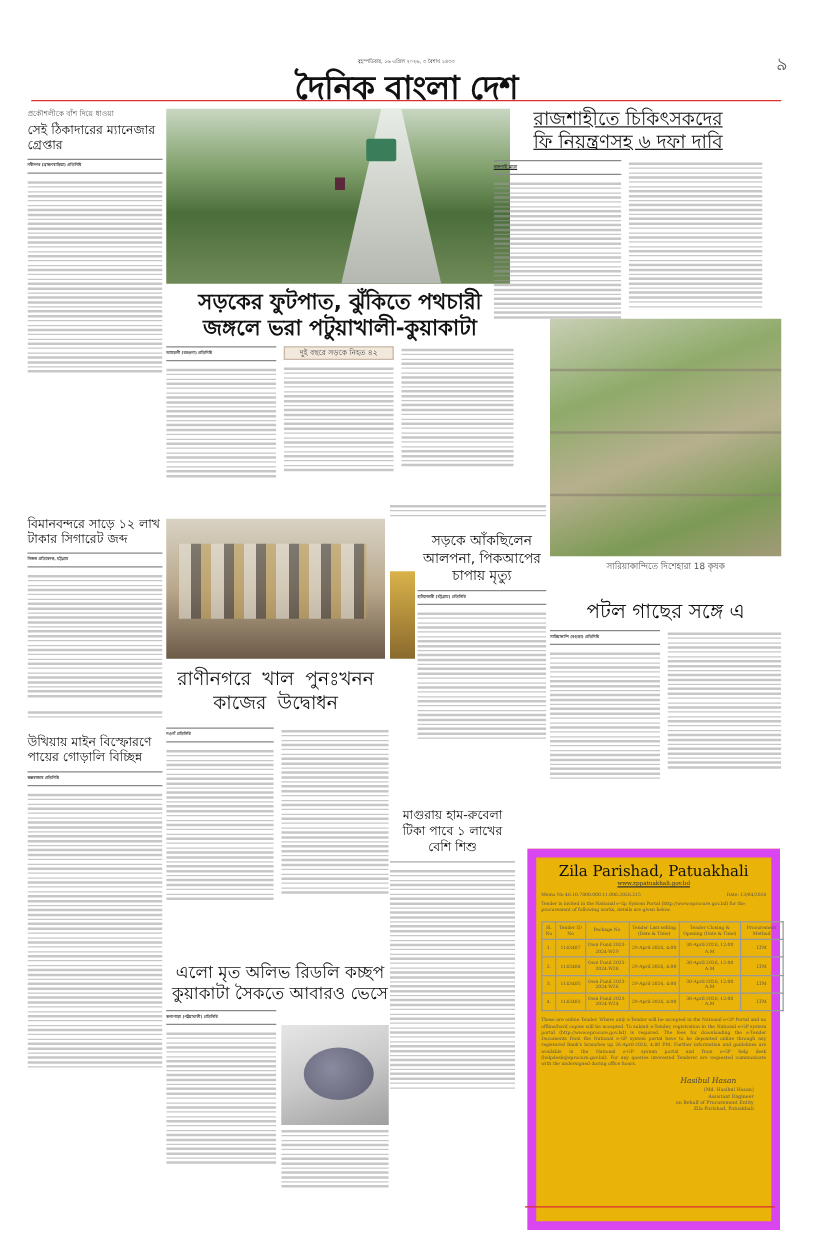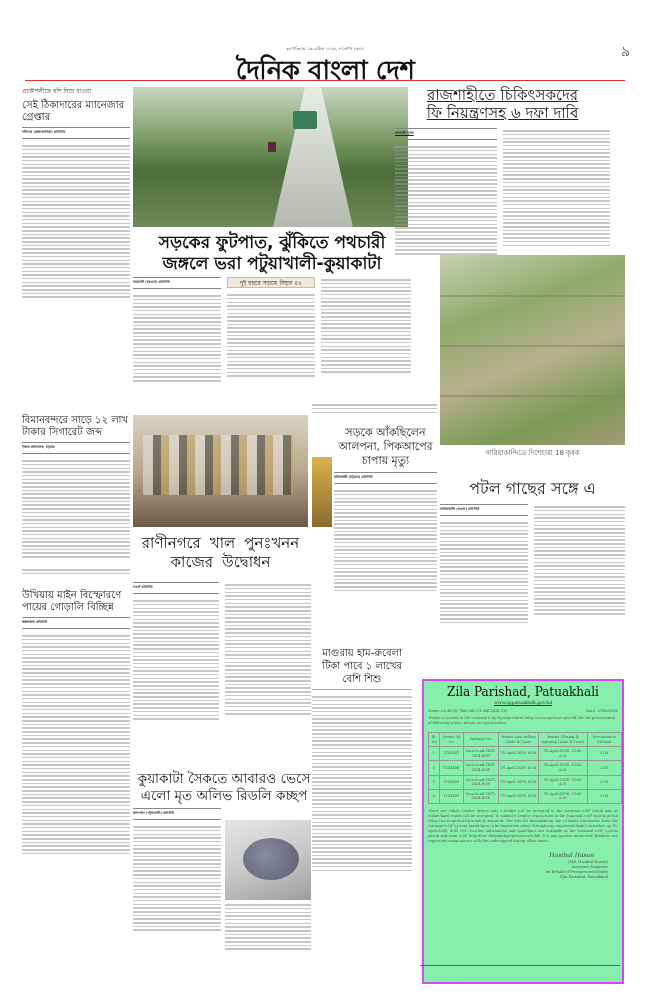--- a/index.html
+++ b/index.html
@@ -14,21 +14,21 @@
 
   .col-text { font-size: 3.1px; line-height: 6px; color: #555; text-align: justify; overflow: hidden; }
   .line-fill { display: block; height: 1.5px; background: #999; margin: 2.2px 0 2.2px 0; opacity: 0.55; }
   .byline { font-size: 3.2px; font-weight: bold; color: #333; padding-bottom: 3px; border-bottom: 1px solid #888; margin-bottom: 4px; }
   .thin-rule { height: 1px; background: #aaa; }
 
   .photo { position: absolute; overflow: hidden; }
   .headline { position: absolute; font-family: "DejaVu Sans", sans-serif; color: #111; }
 
   
-  .tender { position: absolute; left: 422px; top: 679px; width: 202px; height: 305px; border: 2px solid #d946ef; background: #86efac; font-family: "DejaVu Serif", serif; color: #333; }
+  .tender { position: absolute; left: 422px; top: 679px; width: 202px; height: 305px; border: 7px solid #d946ef; background: #eab308; font-family: "DejaVu Serif", serif; color: #333; }
   .t-org { text-align: center; font-size: 12px; margin-top: 4px; color: #111; }
   .t-web { text-align: center; font-size: 4.5px; text-decoration: underline; margin-top: 1px; }
   .t-memo { display: flex; justify-content: space-between; font-size: 3.6px; padding: 4px 4px 0 4px; color: #555; }
   .t-title { background: #d0d0d0; text-align: center; font-size: 9.5px; font-weight: bold; margin: 3px 3px 0 3px; padding: 1px 0; color: #111; }
   .t-intro { font-size: 3.6px; line-height: 5px; padding: 3px 4px; color: #555; }
   table.t-table { border-collapse: collapse; width: 194px; margin: 3px 4px; font-size: 3.6px; color: #555; }
   table.t-table th, table.t-table td { border: 1px solid #999; text-align: center; padding: 2px 1px; line-height: 4.6px; font-weight: normal; }
   .t-notes { font-size: 3.6px; line-height: 5px; padding: 2px 4px; color: #555; text-align: justify; }
   .t-sign { text-align: right; font-size: 3.8px; line-height: 5px; padding-right: 14px; margin-top: 6px; color: #555; }
   .t-sig-script { font-family: "DejaVu Serif", serif; font-style: italic; font-size: 6px; margin-bottom: 2px; color: #444; padding-right: 14px; }
@@ -648,22 +648,22 @@
       <span class="line-fill"></span>
       <span class="line-fill"></span>
       <span class="line-fill"></span>
       <span class="line-fill"></span>
       <span class="line-fill"></span>
       <span class="line-fill"></span>
   </div>
 </div>
 
 <div class="headline" style="left:133px;top:770px;width:182px;text-align:center;font-size:13.5px;line-height:17px;">
+  <div>এলো মৃত অলিভ রিডলি কচ্ছপ</div>
   <div>কুয়াকাটা সৈকতে আবারও ভেসে</div>
-  <div>এলো মৃত অলিভ রিডলি কচ্ছপ</div>
 </div>
 
 <div style="position:absolute;left:133px;top:808px;width:88px;">
   <div class="byline" style="border-top:1px solid #888;padding-top:2px;">কলাপাড়া (পটুয়াখালী) প্রতিনিধি</div>
   <div class="col-text" style="height:175px;">
     <span class="line-fill"></span>
       <span class="line-fill"></span>
       <span class="line-fill"></span>
       <span class="line-fill"></span>
       <span class="line-fill"></span>

